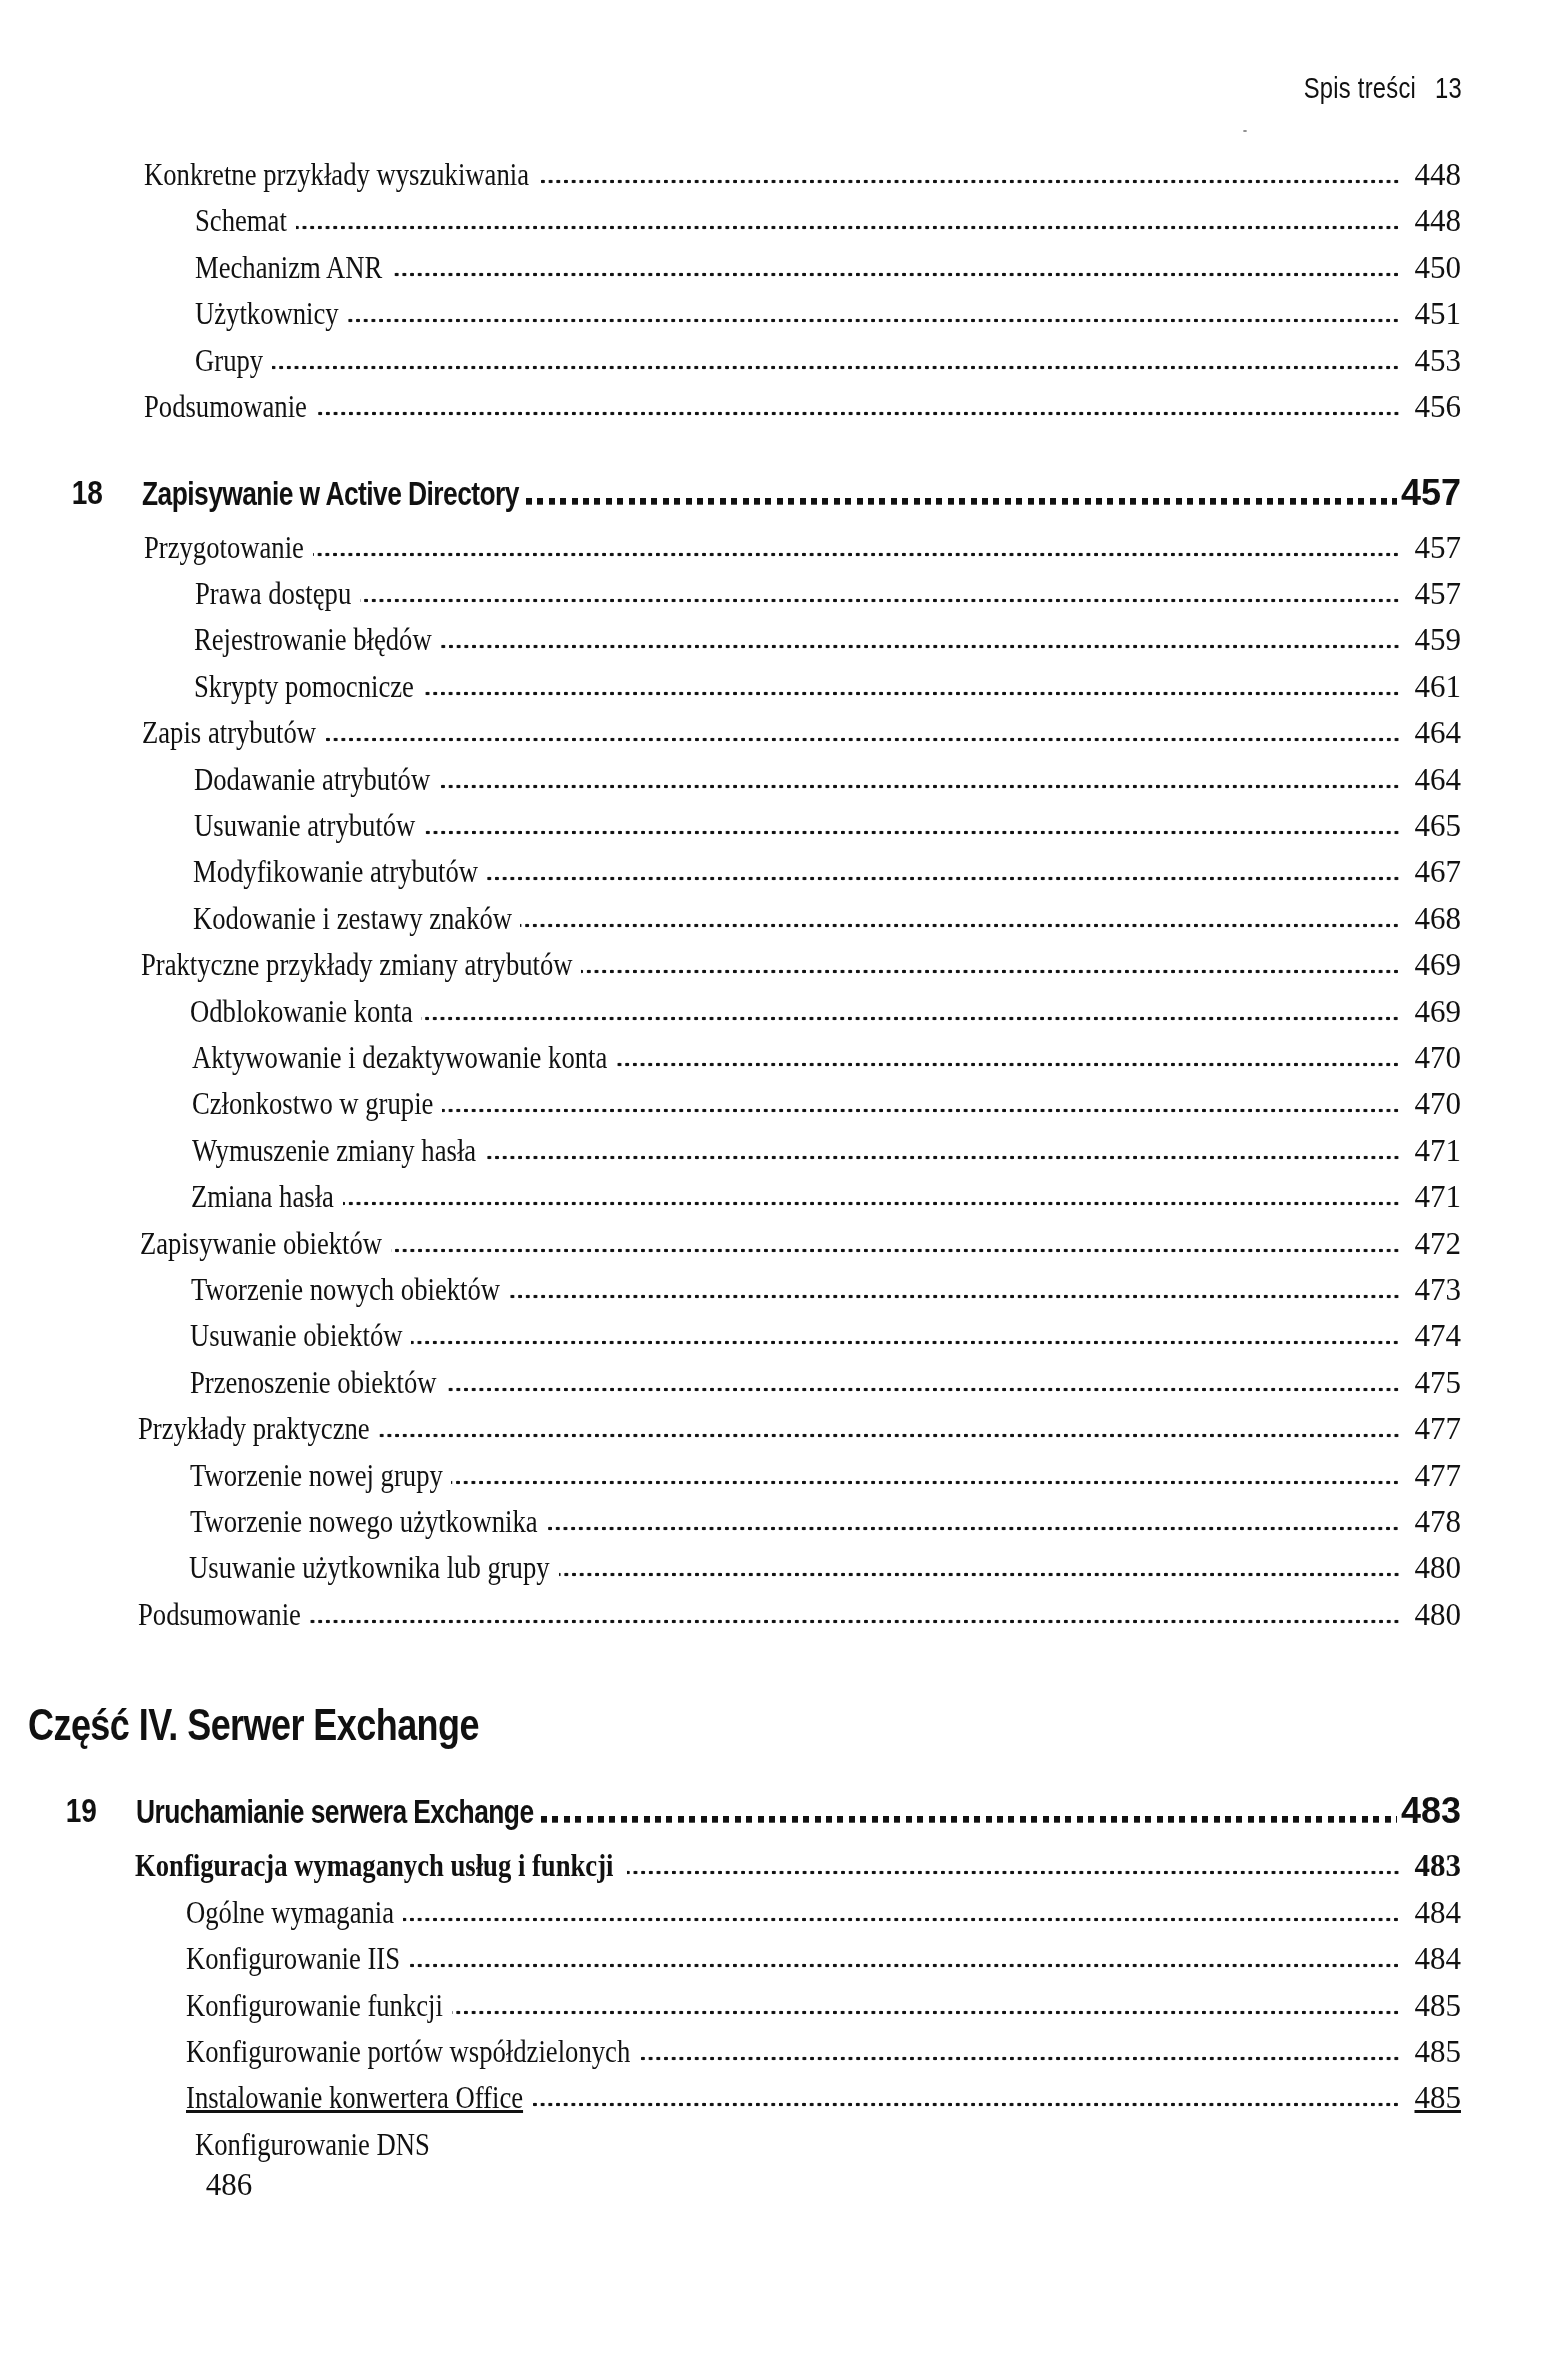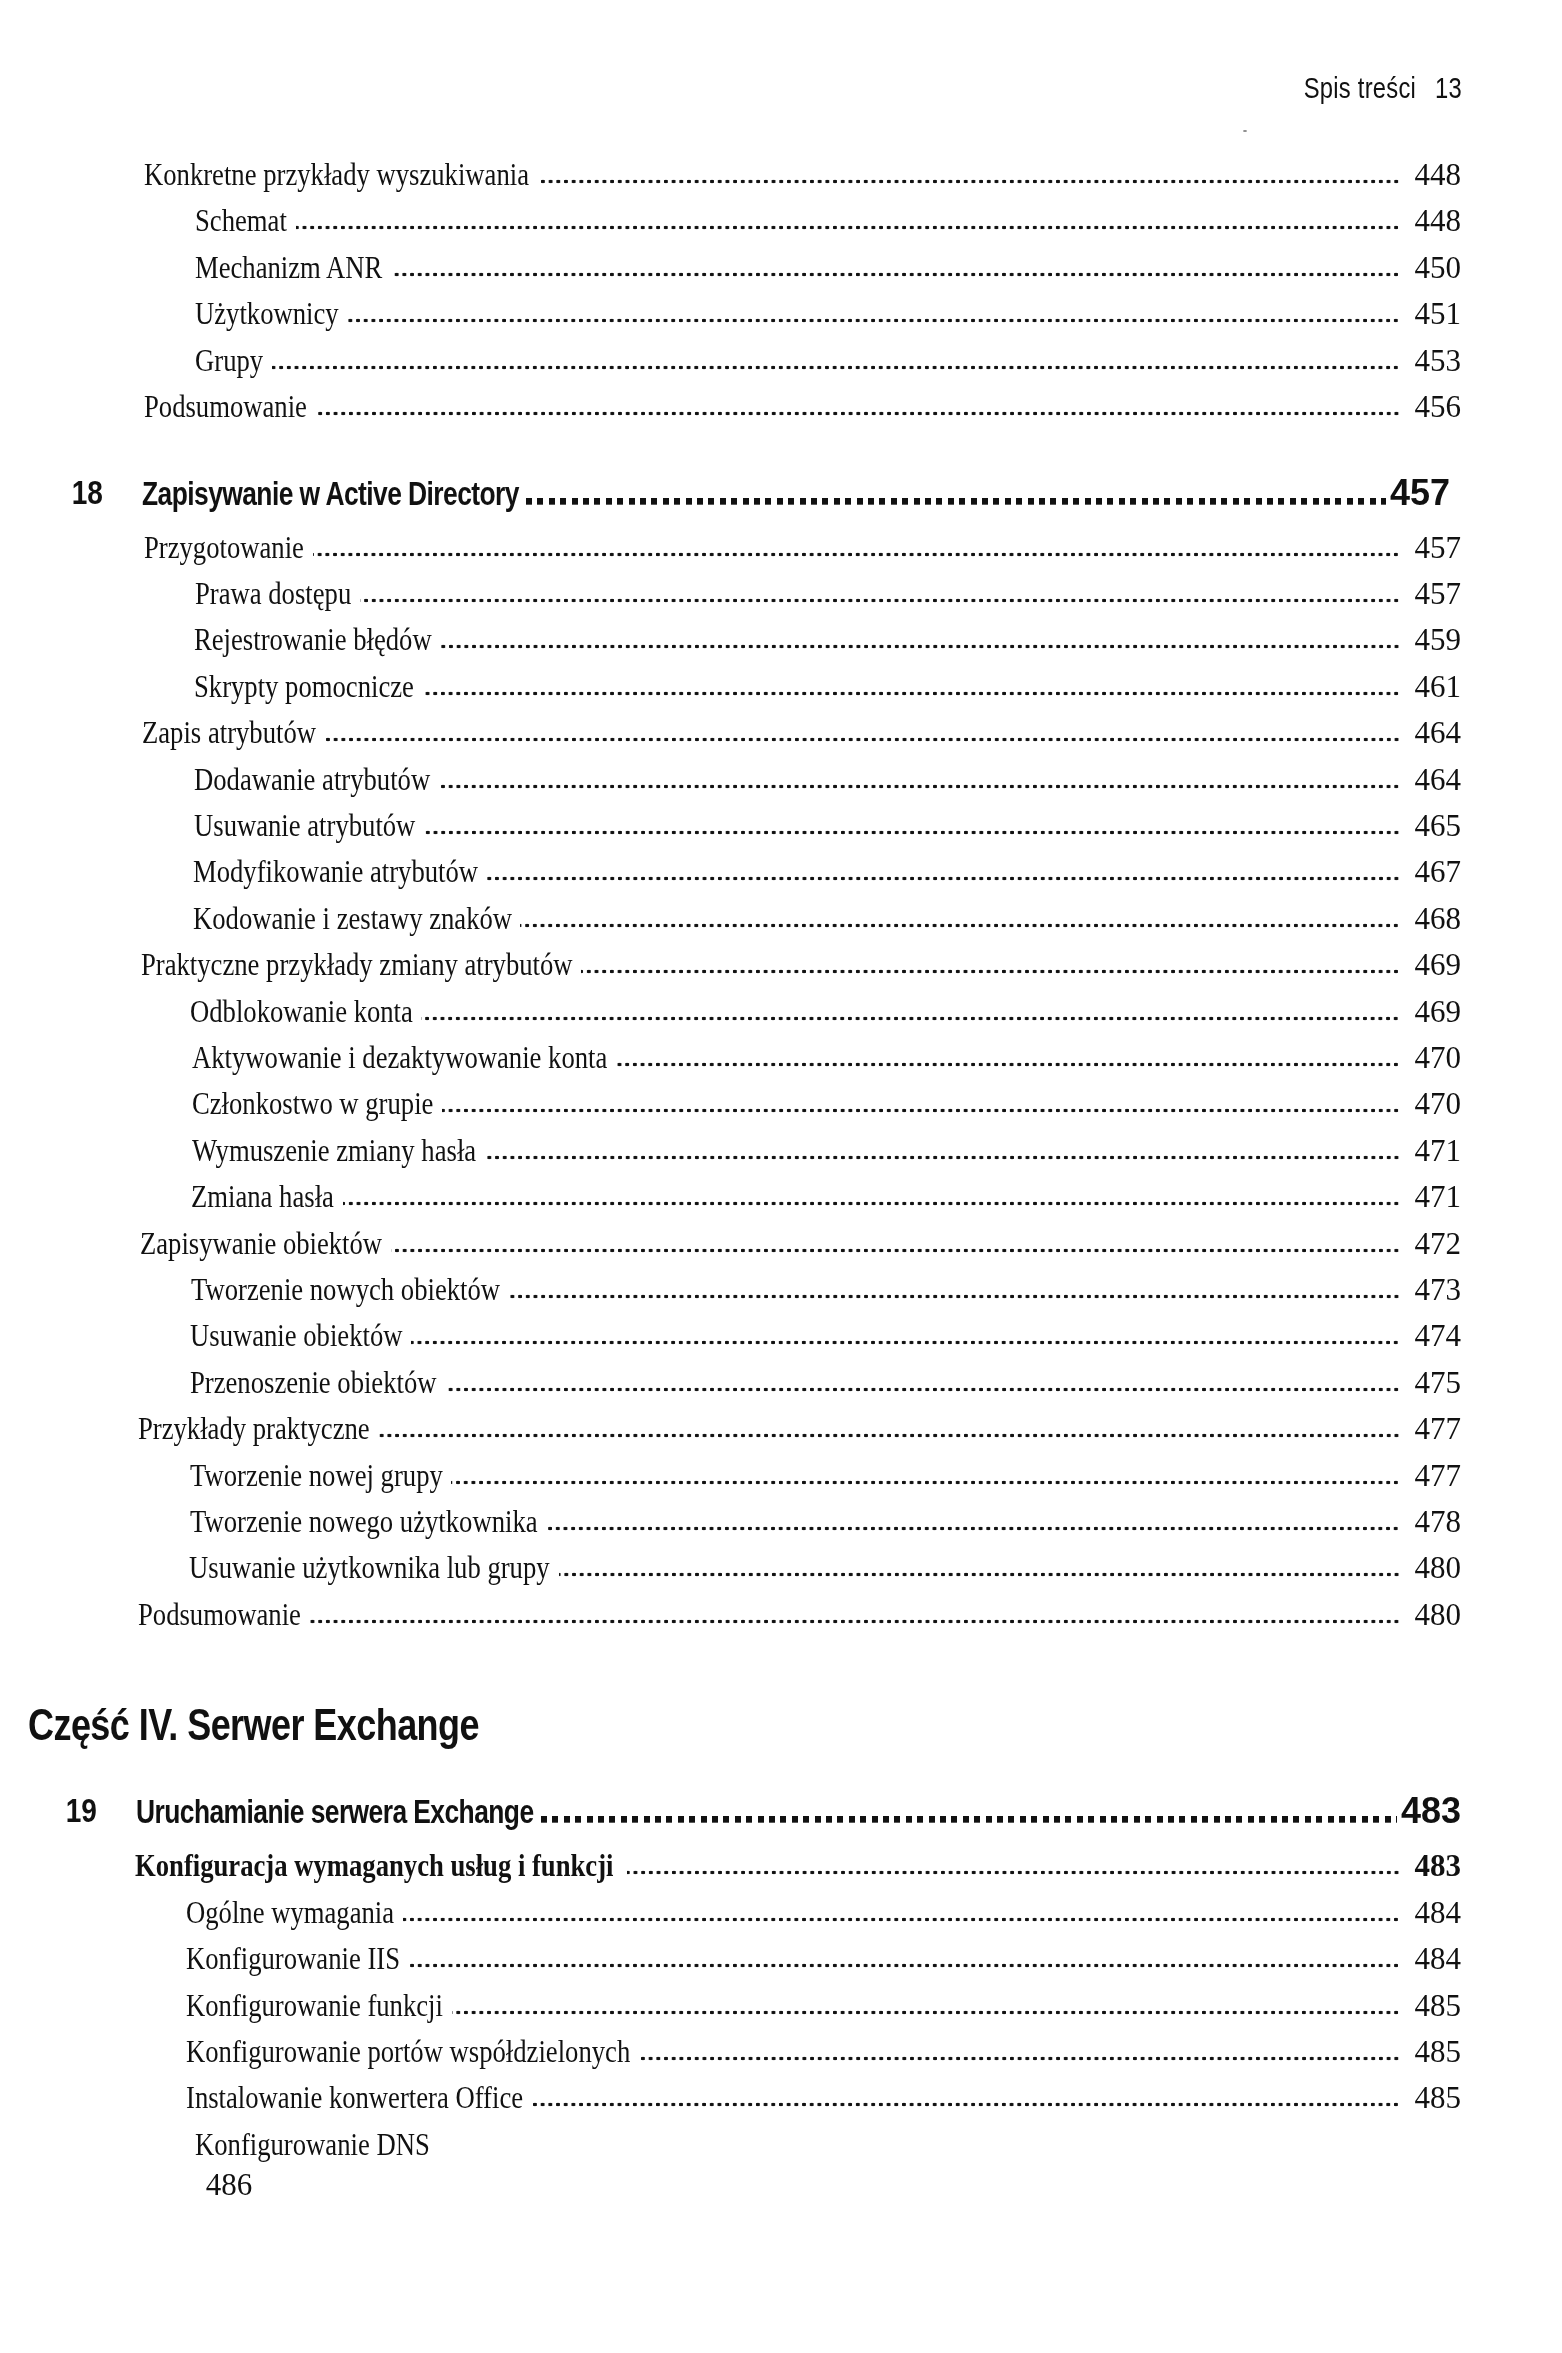--- a/index.html
+++ b/index.html
@@ -72,21 +72,21 @@
     <div class="row" style="left: 195px; right: 101px; top: 341px;">
       <span class="title" style="display: inline-block; transform: scaleX(0.86); margin-right: -11.2px;">Grupy</span>
       <span class="leader"></span>
       <span class="page">453</span>
     </div>
     <div class="row" style="left: 144px; right: 101px; top: 387px;">
       <span class="title" style="display: inline-block; transform: scaleX(0.86); margin-right: -27px;">Podsumowanie</span>
       <span class="leader"></span>
       <span class="page">456</span>
     </div>
-    <div class="row chapter" style="left: 142px; right: 112px; top: 473px; justify-content: center;">
+    <div class="row chapter" style="left: 142px; right: 101px; top: 473px; justify-content: center;">
       <span class="cnum" style="left: -73px; transform: scaleX(0.85);">18</span>
       <span class="title" style="display: inline-block; transform: scaleX(0.8); margin-right: -96px;">Zapisywanie w Active Directory</span>
       <span class="leader"></span>
       <span class="page">457</span>
     </div>
     <div class="row" style="left: 144px; right: 101px; top: 528px;">
       <span class="title" style="display: inline-block; transform: scaleX(0.86); margin-right: -26px;">Przygotowanie</span>
       <span class="leader"></span>
       <span class="page">457</span>
     </div>
@@ -229,21 +229,21 @@
     <div class="row" style="left: 186px; right: 101px; top: 1986px;">
       <span class="title" style="display: inline-block; transform: scaleX(0.86); margin-right: -42px;">Konfigurowanie funkcji</span>
       <span class="leader"></span>
       <span class="page">485</span>
     </div>
     <div class="row" style="left: 186px; right: 101px; top: 2032px; justify-content: space-between;">
       <span class="title" style="display: inline-block; transform: scaleX(0.86); margin-right: -73px;">Konfigurowanie portów współdzielonych</span>
       <span class="leader"></span>
       <span class="page">485</span>
     </div>
-    <div class="row" style="left: 186px; right: 101px; top: 2078px;">
+    <div class="row" style="left: 186px; right: 101px; top: 2078px; text-decoration: underline;">
       <span class="title" style="display: inline-block; transform: scaleX(0.86); margin-right: -56px;">Instalowanie konwertera Office</span>
       <span class="leader"></span>
       <span class="page">485</span>
     </div>
     <div class="row" style="left: 186px; right: 101px; top: 2125px; flex-direction: column;">
       <span class="title" style="display: inline-block; transform: scaleX(0.86); margin-right: -39px;">Konfigurowanie DNS</span>
       <span class="leader"></span>
       <span class="page">486</span>
     </div>
   </div>

